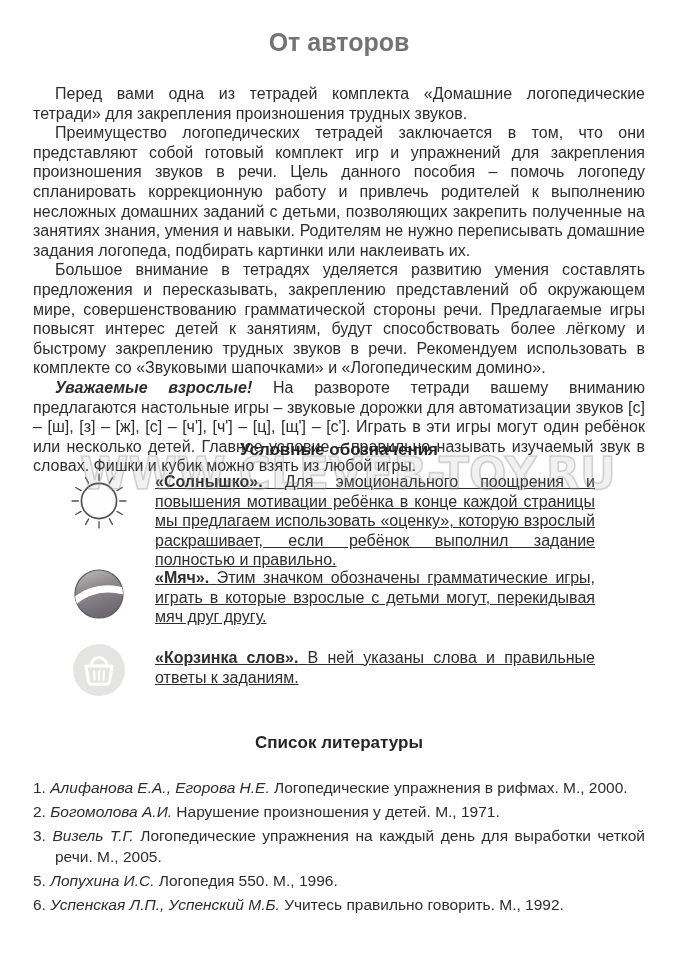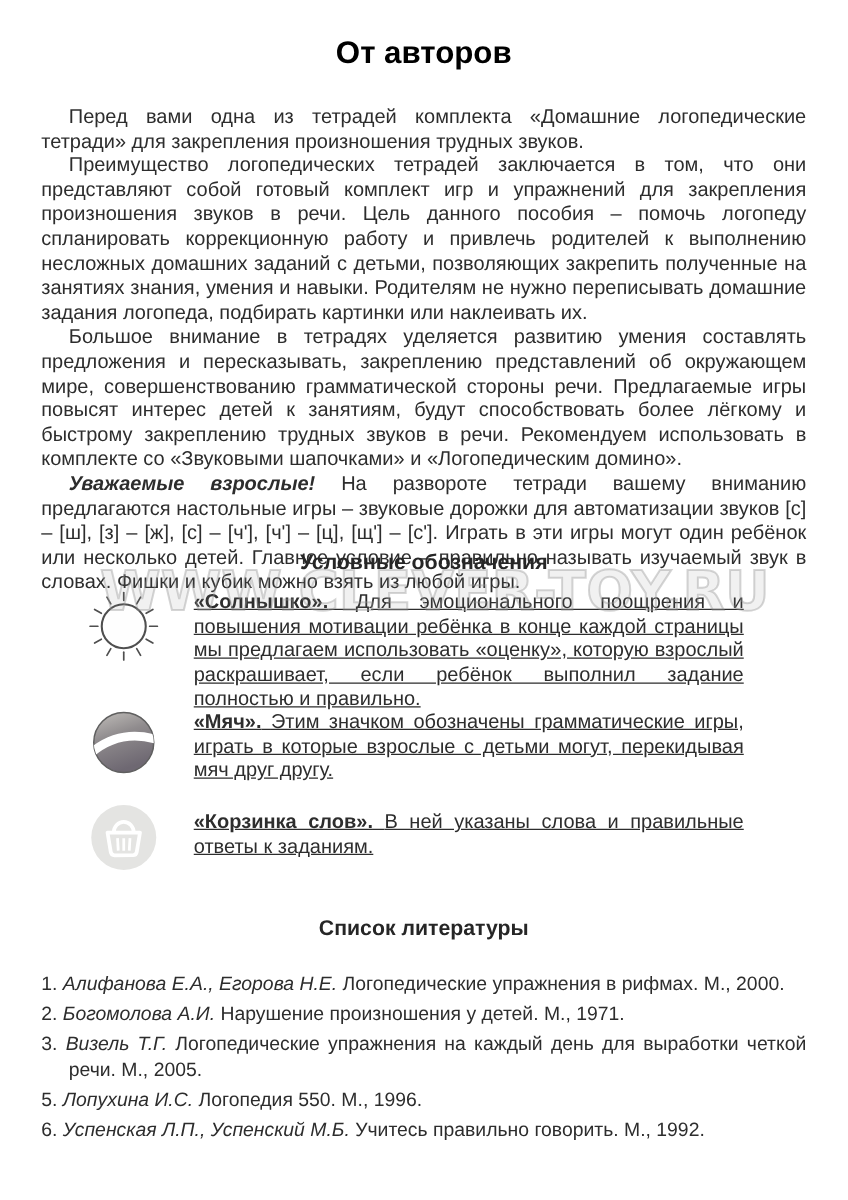--- a/index.html
+++ b/index.html
@@ -7,21 +7,21 @@
     position:relative;
     width:678px;height:960px;
     background:#ffffff;
     overflow:hidden;
     font-family:"Liberation Sans", sans-serif;
     color:#2d2d2d;
   }
   .title{
     position:absolute;top:28px;left:0;right:0;
     margin:0;text-align:center;
-    font-size:25px;font-weight:700;color:#000000;
+    font-size:25px;font-weight:700;color:#737373;
   }
   .paragraphs{
     position:absolute;top:84px;left:33px;right:33px;
   }
   .paragraphs p{
     margin:0;
     font-size:16px;line-height:19.6px;
     text-align:justify;text-indent:22px;
   }
   .lead{font-weight:700;font-style:italic;}

